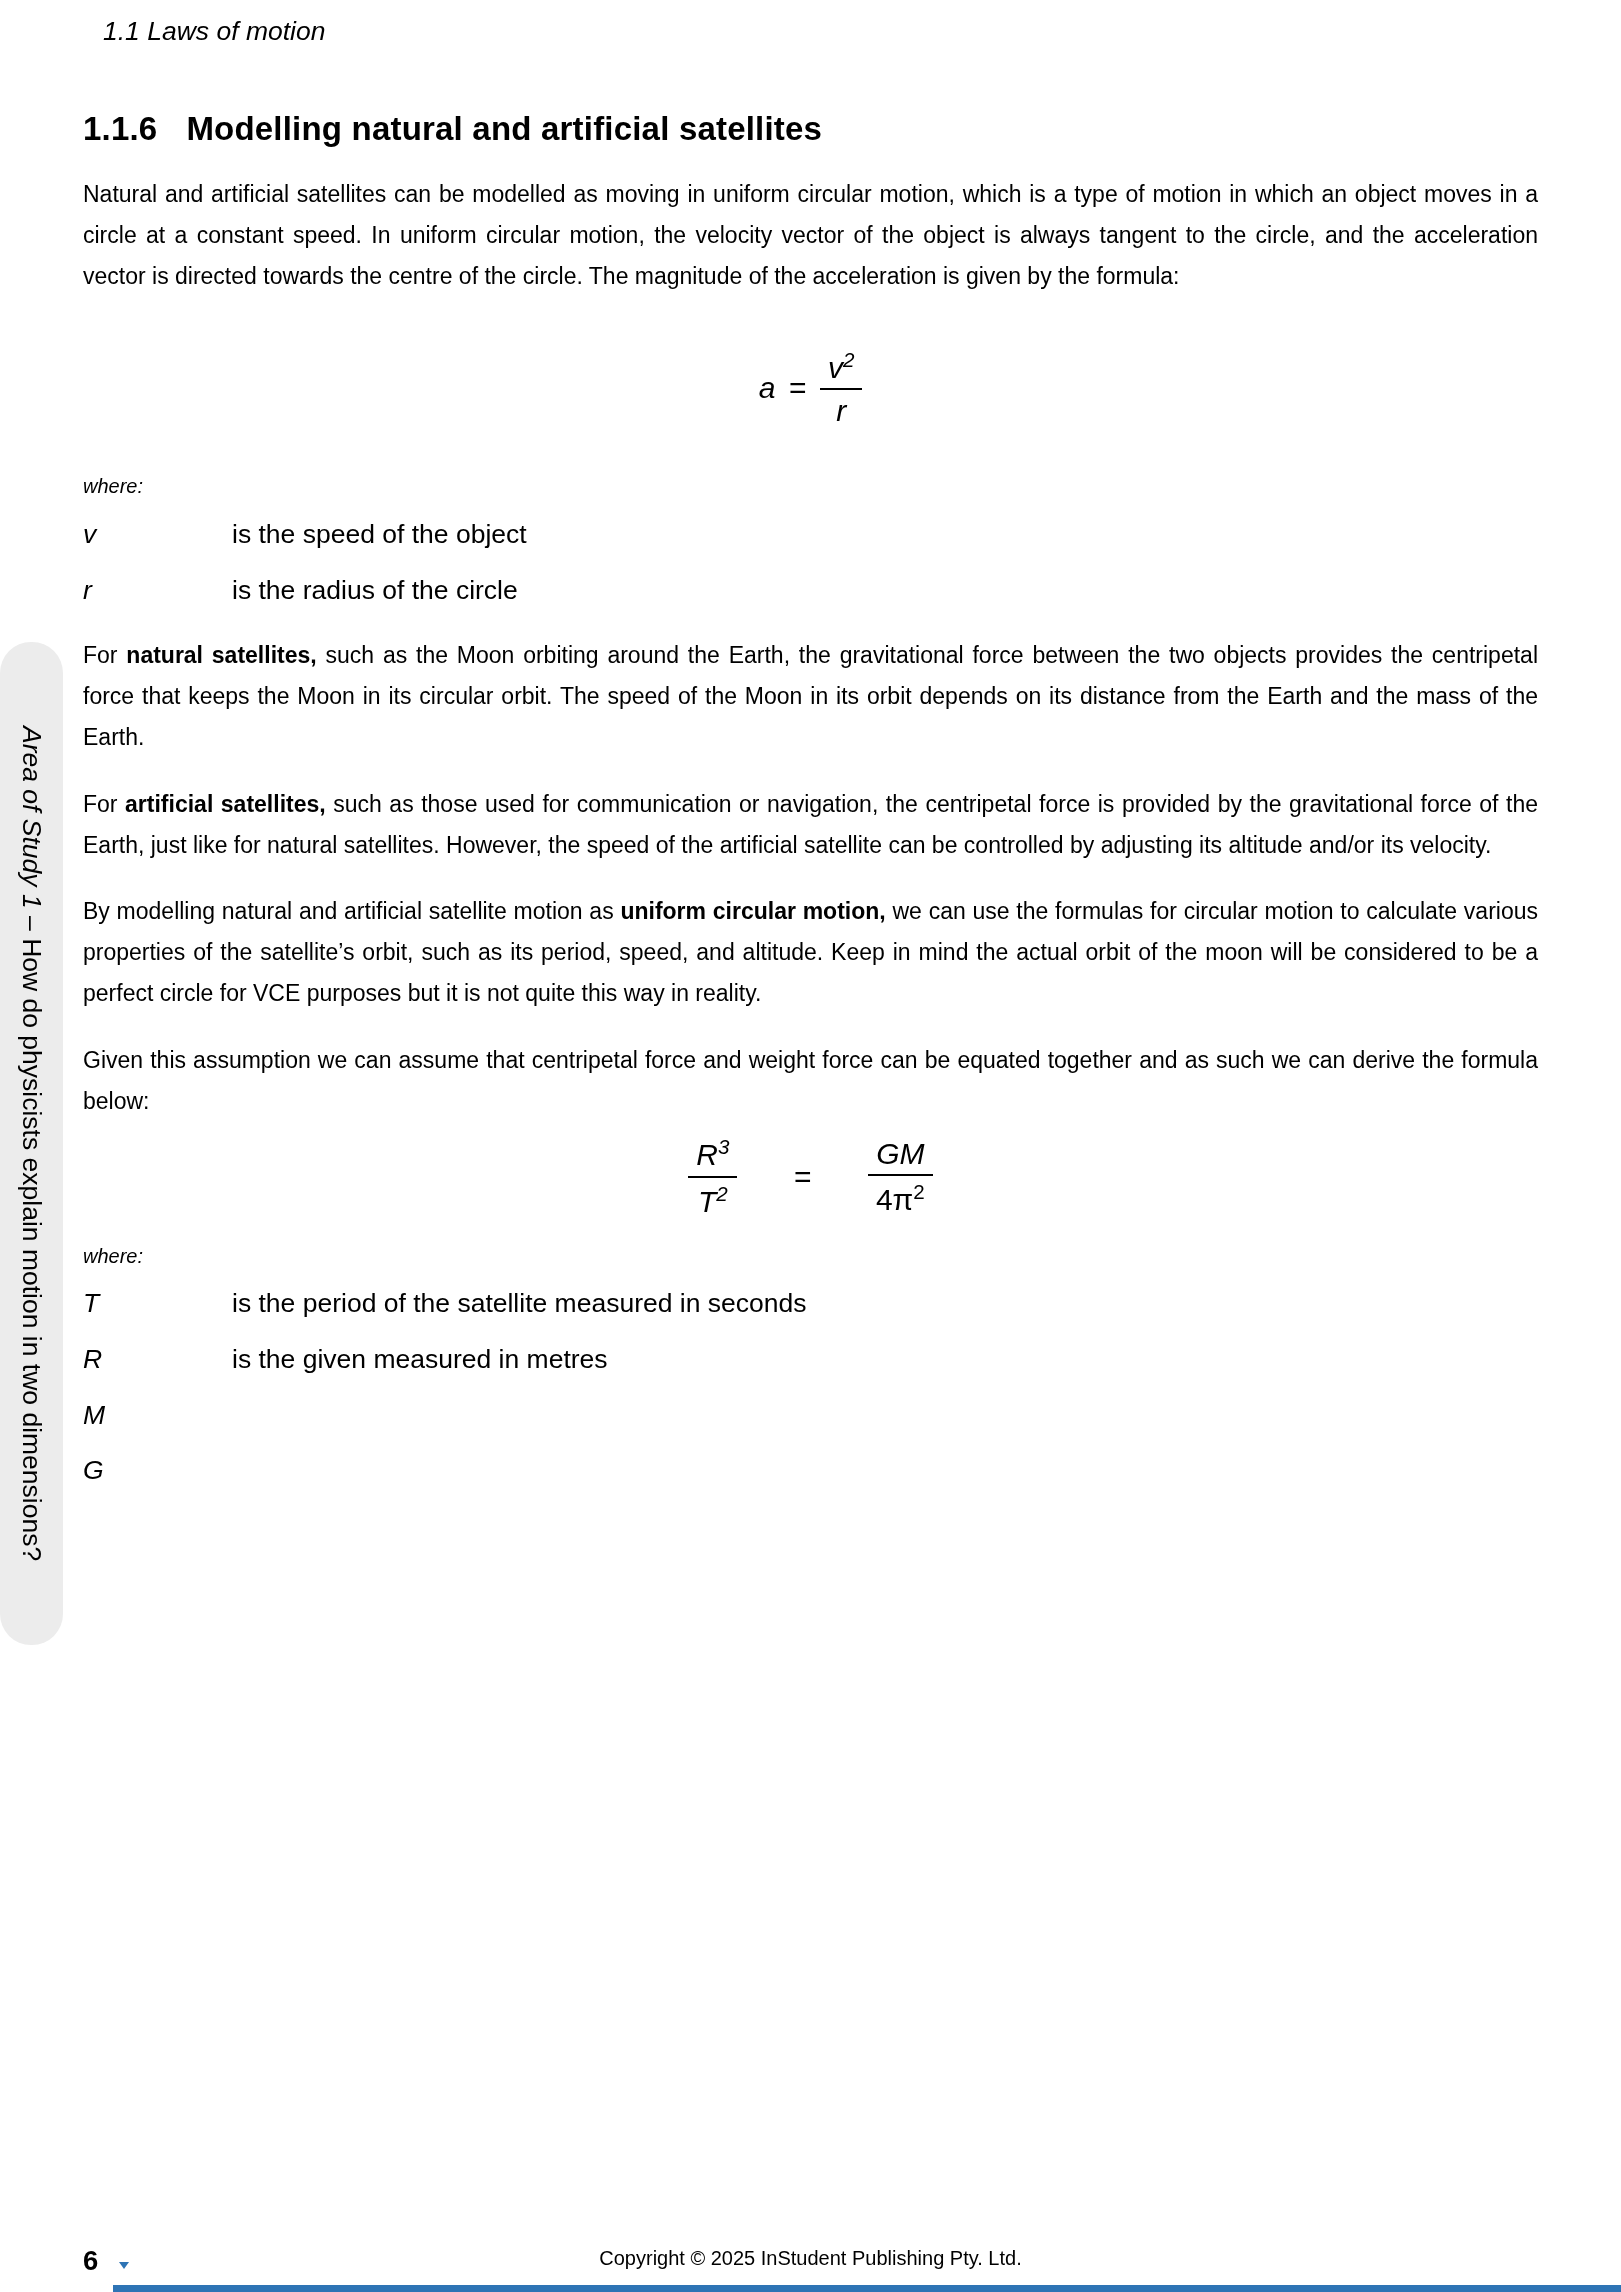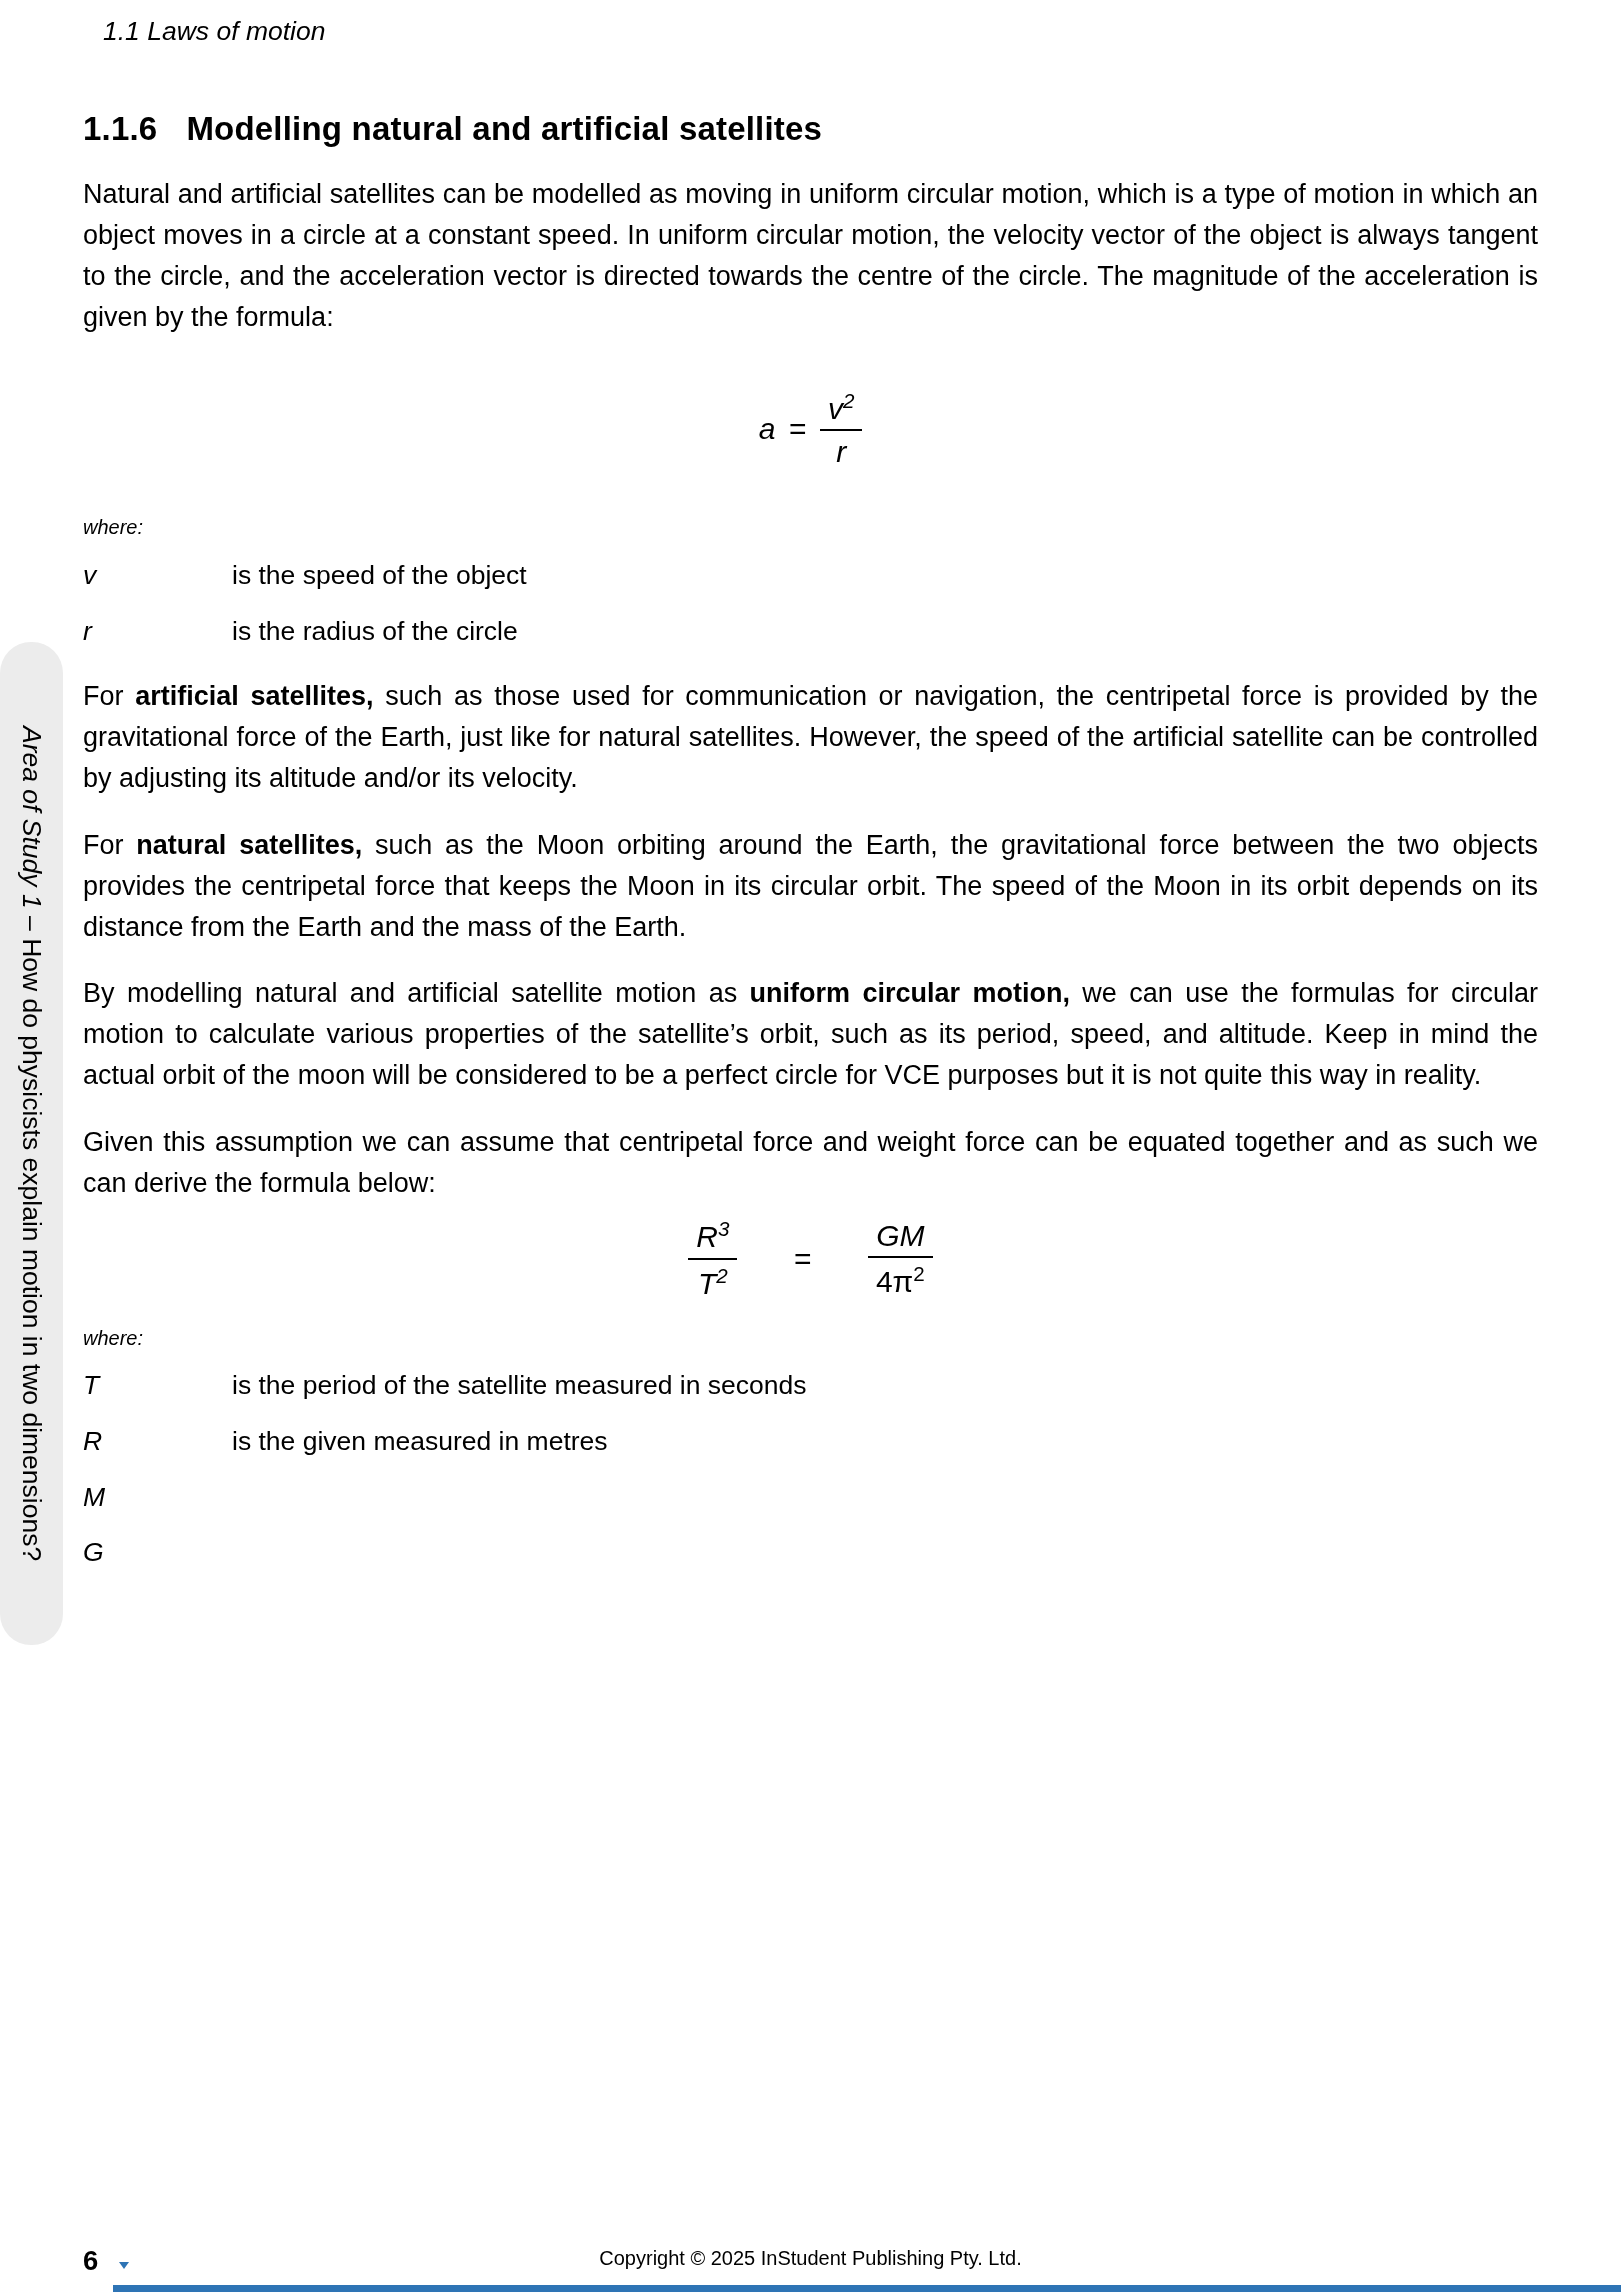--- a/index.html
+++ b/index.html
@@ -21,21 +21,21 @@
     position:absolute; left:83px; top:110px; width:1455px;
   }
 
   .section-heading {
     font-size:33px; font-weight:bold; letter-spacing:0.2px;
   }
   .section-heading .sec-num { margin-right:29px; }
 
   p.body-para {
     margin-top:25.5px;
-    font-size:27px; line-height:41px;
+    font-size:23px; line-height:41px;
     text-align:justify;
   }
   p.body-para .b { font-weight:bold; }
 
   
   .formula {
     display:flex; justify-content:center; align-items:center;
     font-size:30px; font-style:italic;
   }
   .formula-1 { margin-top:51px; margin-bottom:47px; }
@@ -115,23 +115,23 @@
 
   <div class="where-row">
     <span class="sym">v</span>
     <span class="desc">is the speed of the object</span>
   </div>
   <div class="where-row">
     <span class="sym">r</span>
     <span class="desc">is the radius of the circle</span>
   </div>
 
+  <p class="body-para"><span>For </span><span class="b">natural satellites,</span><span> such as the Moon orbiting around the Earth, the gravitational force between the two objects provides the centripetal force that keeps the Moon in its circular orbit.  The speed of the Moon in its orbit depends on its distance from the Earth and the mass of the Earth.</span></p>
+
   <p class="body-para"><span>For </span><span class="b">artificial satellites,</span><span> such as those used for communication or navigation, the centripetal force is provided by the gravitational force of the Earth, just like for natural satellites.  However, the speed of the artificial satellite can be controlled by adjusting its altitude and/or its velocity.</span></p>
-
-  <p class="body-para"><span>For </span><span class="b">natural satellites,</span><span> such as the Moon orbiting around the Earth, the gravitational force between the two objects provides the centripetal force that keeps the Moon in its circular orbit.  The speed of the Moon in its orbit depends on its distance from the Earth and the mass of the Earth.</span></p>
 
   <p class="body-para"><span>By modelling natural and artificial satellite motion as </span><span class="b">uniform circular motion,</span><span> we can use the formulas for circular motion to calculate various properties of the satellite’s orbit, such as its period, speed, and altitude.  Keep in mind the actual orbit of the moon will be considered to be a perfect circle for VCE purposes but it is not quite this way in reality.</span></p>
 
   <p class="body-para">Given this assumption we can assume that centripetal force and weight force can be equated together and as such we can derive the formula below:</p>
 
   <div class="formula formula-2">
     <span class="frac">
       <span class="num"><span>R</span><sup>3</sup></span>
       <span class="bar"></span>
       <span class="den"><span>T</span><sup>2</sup></span>

